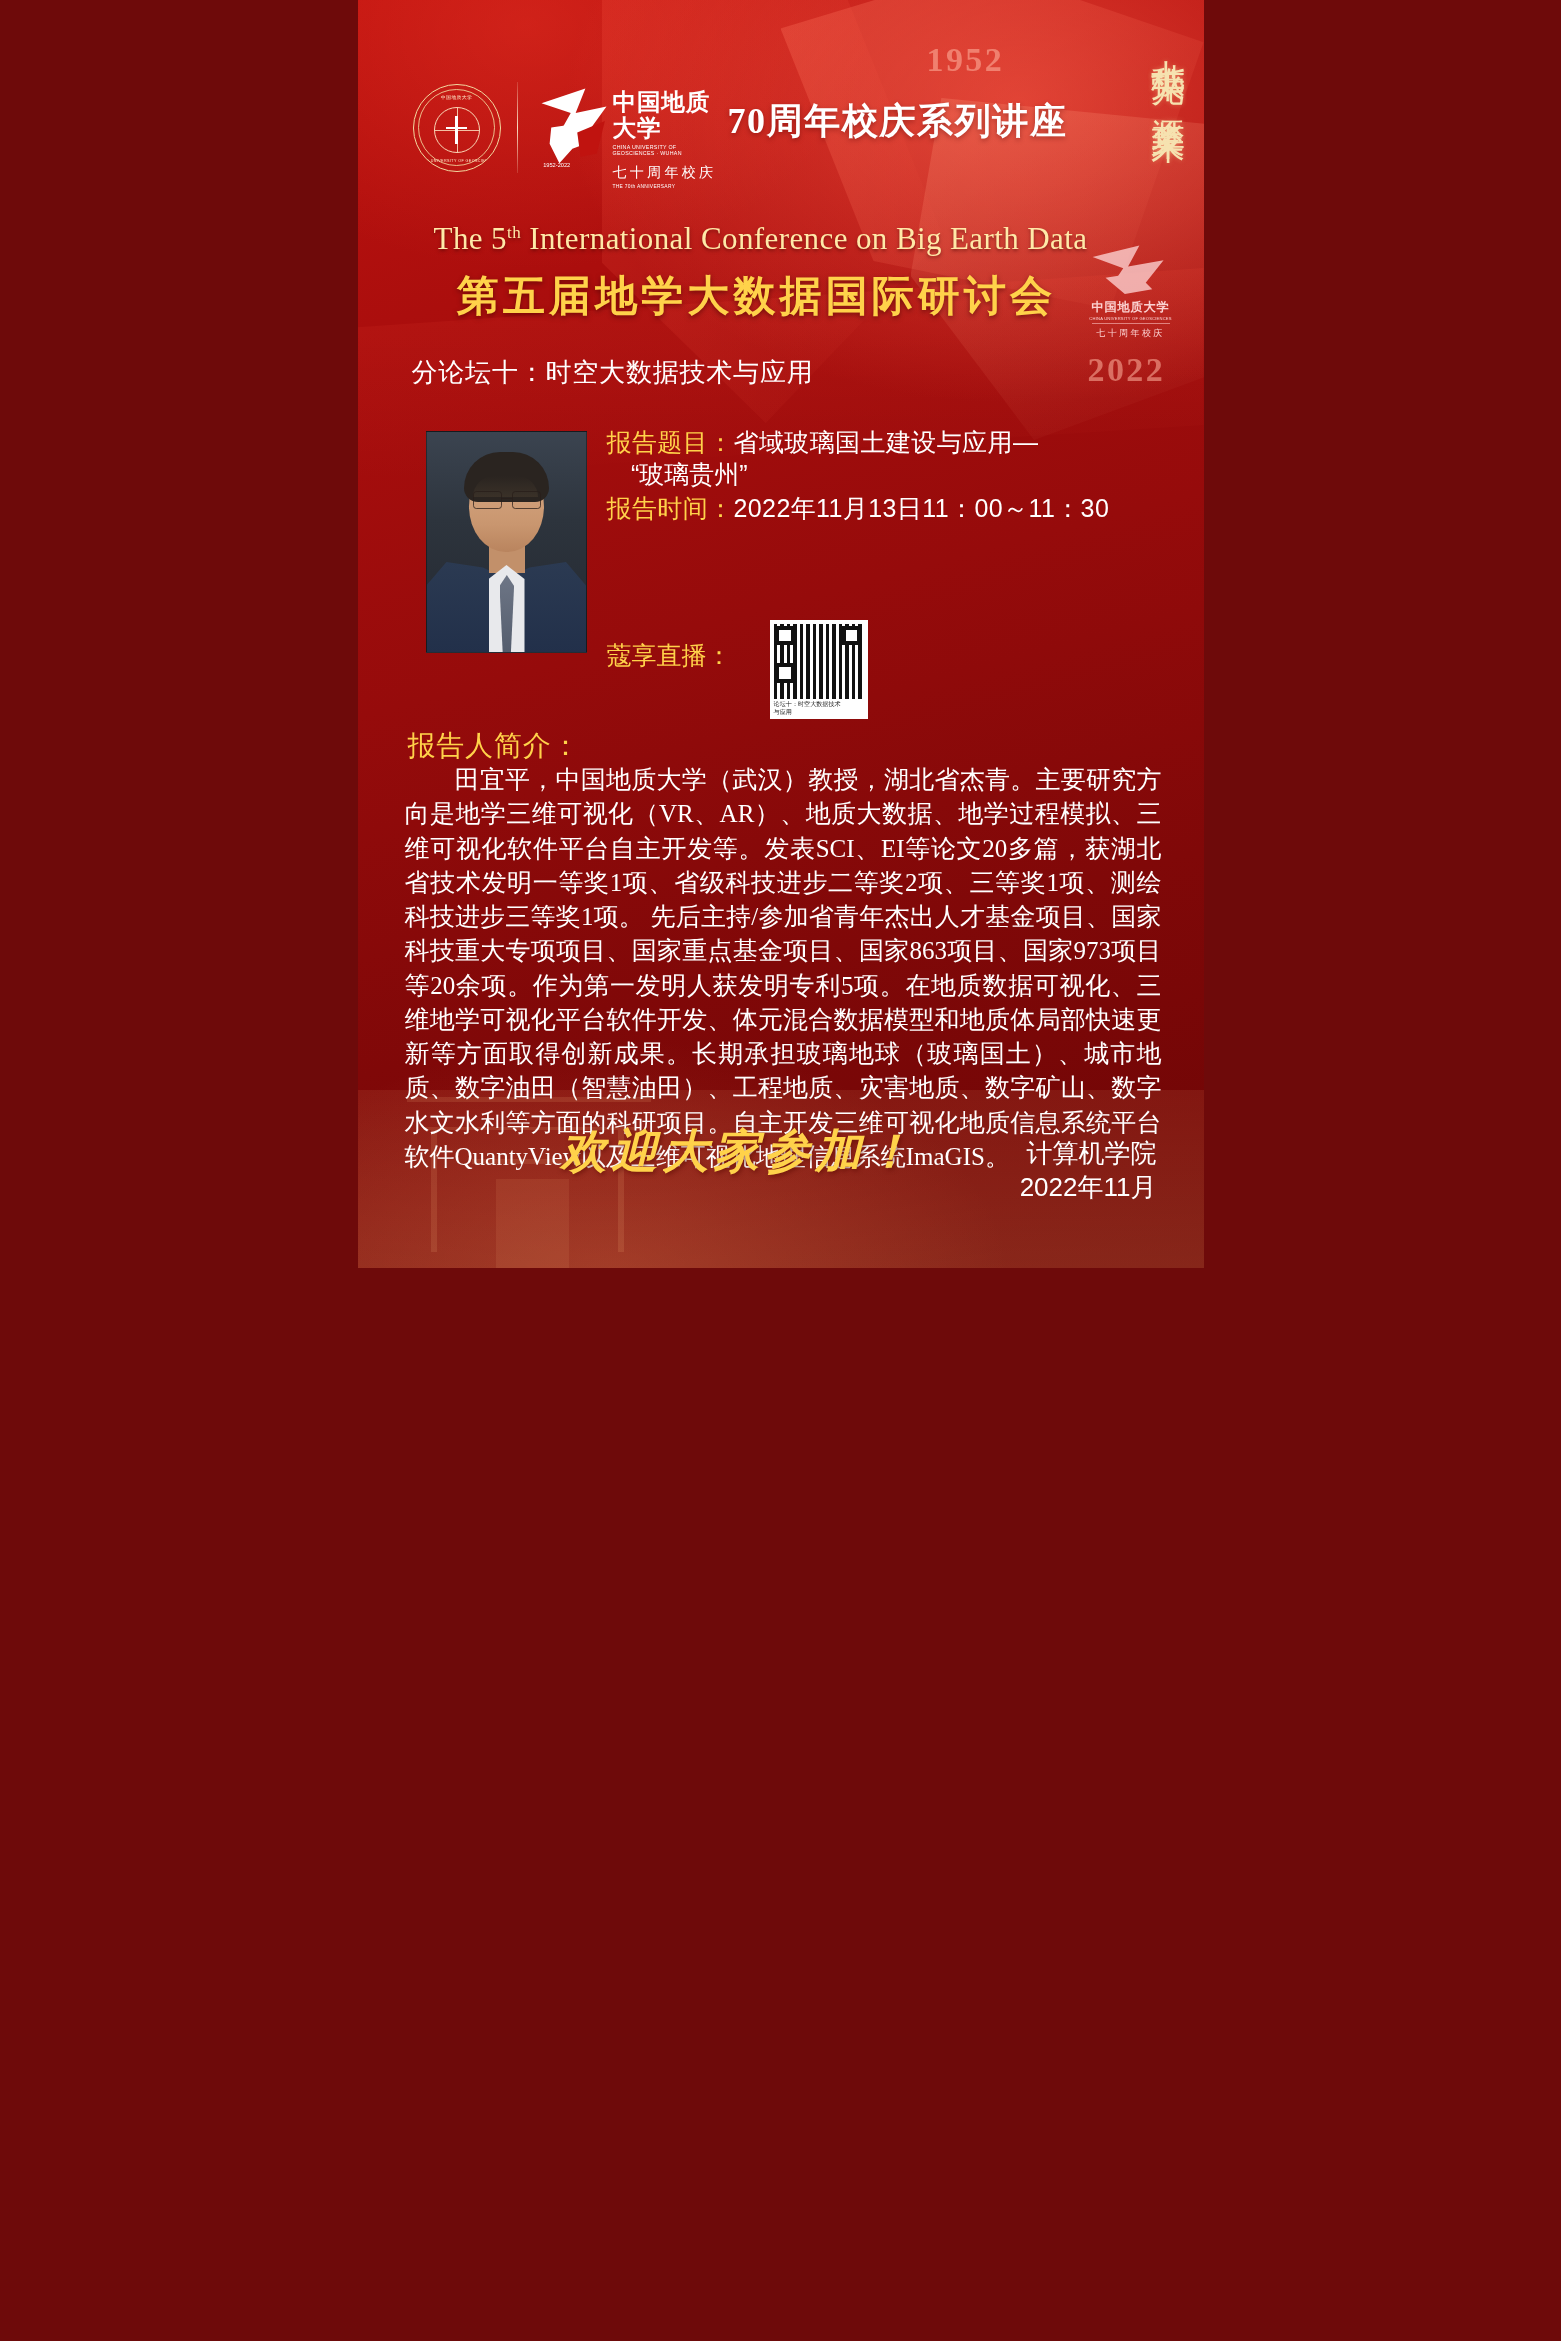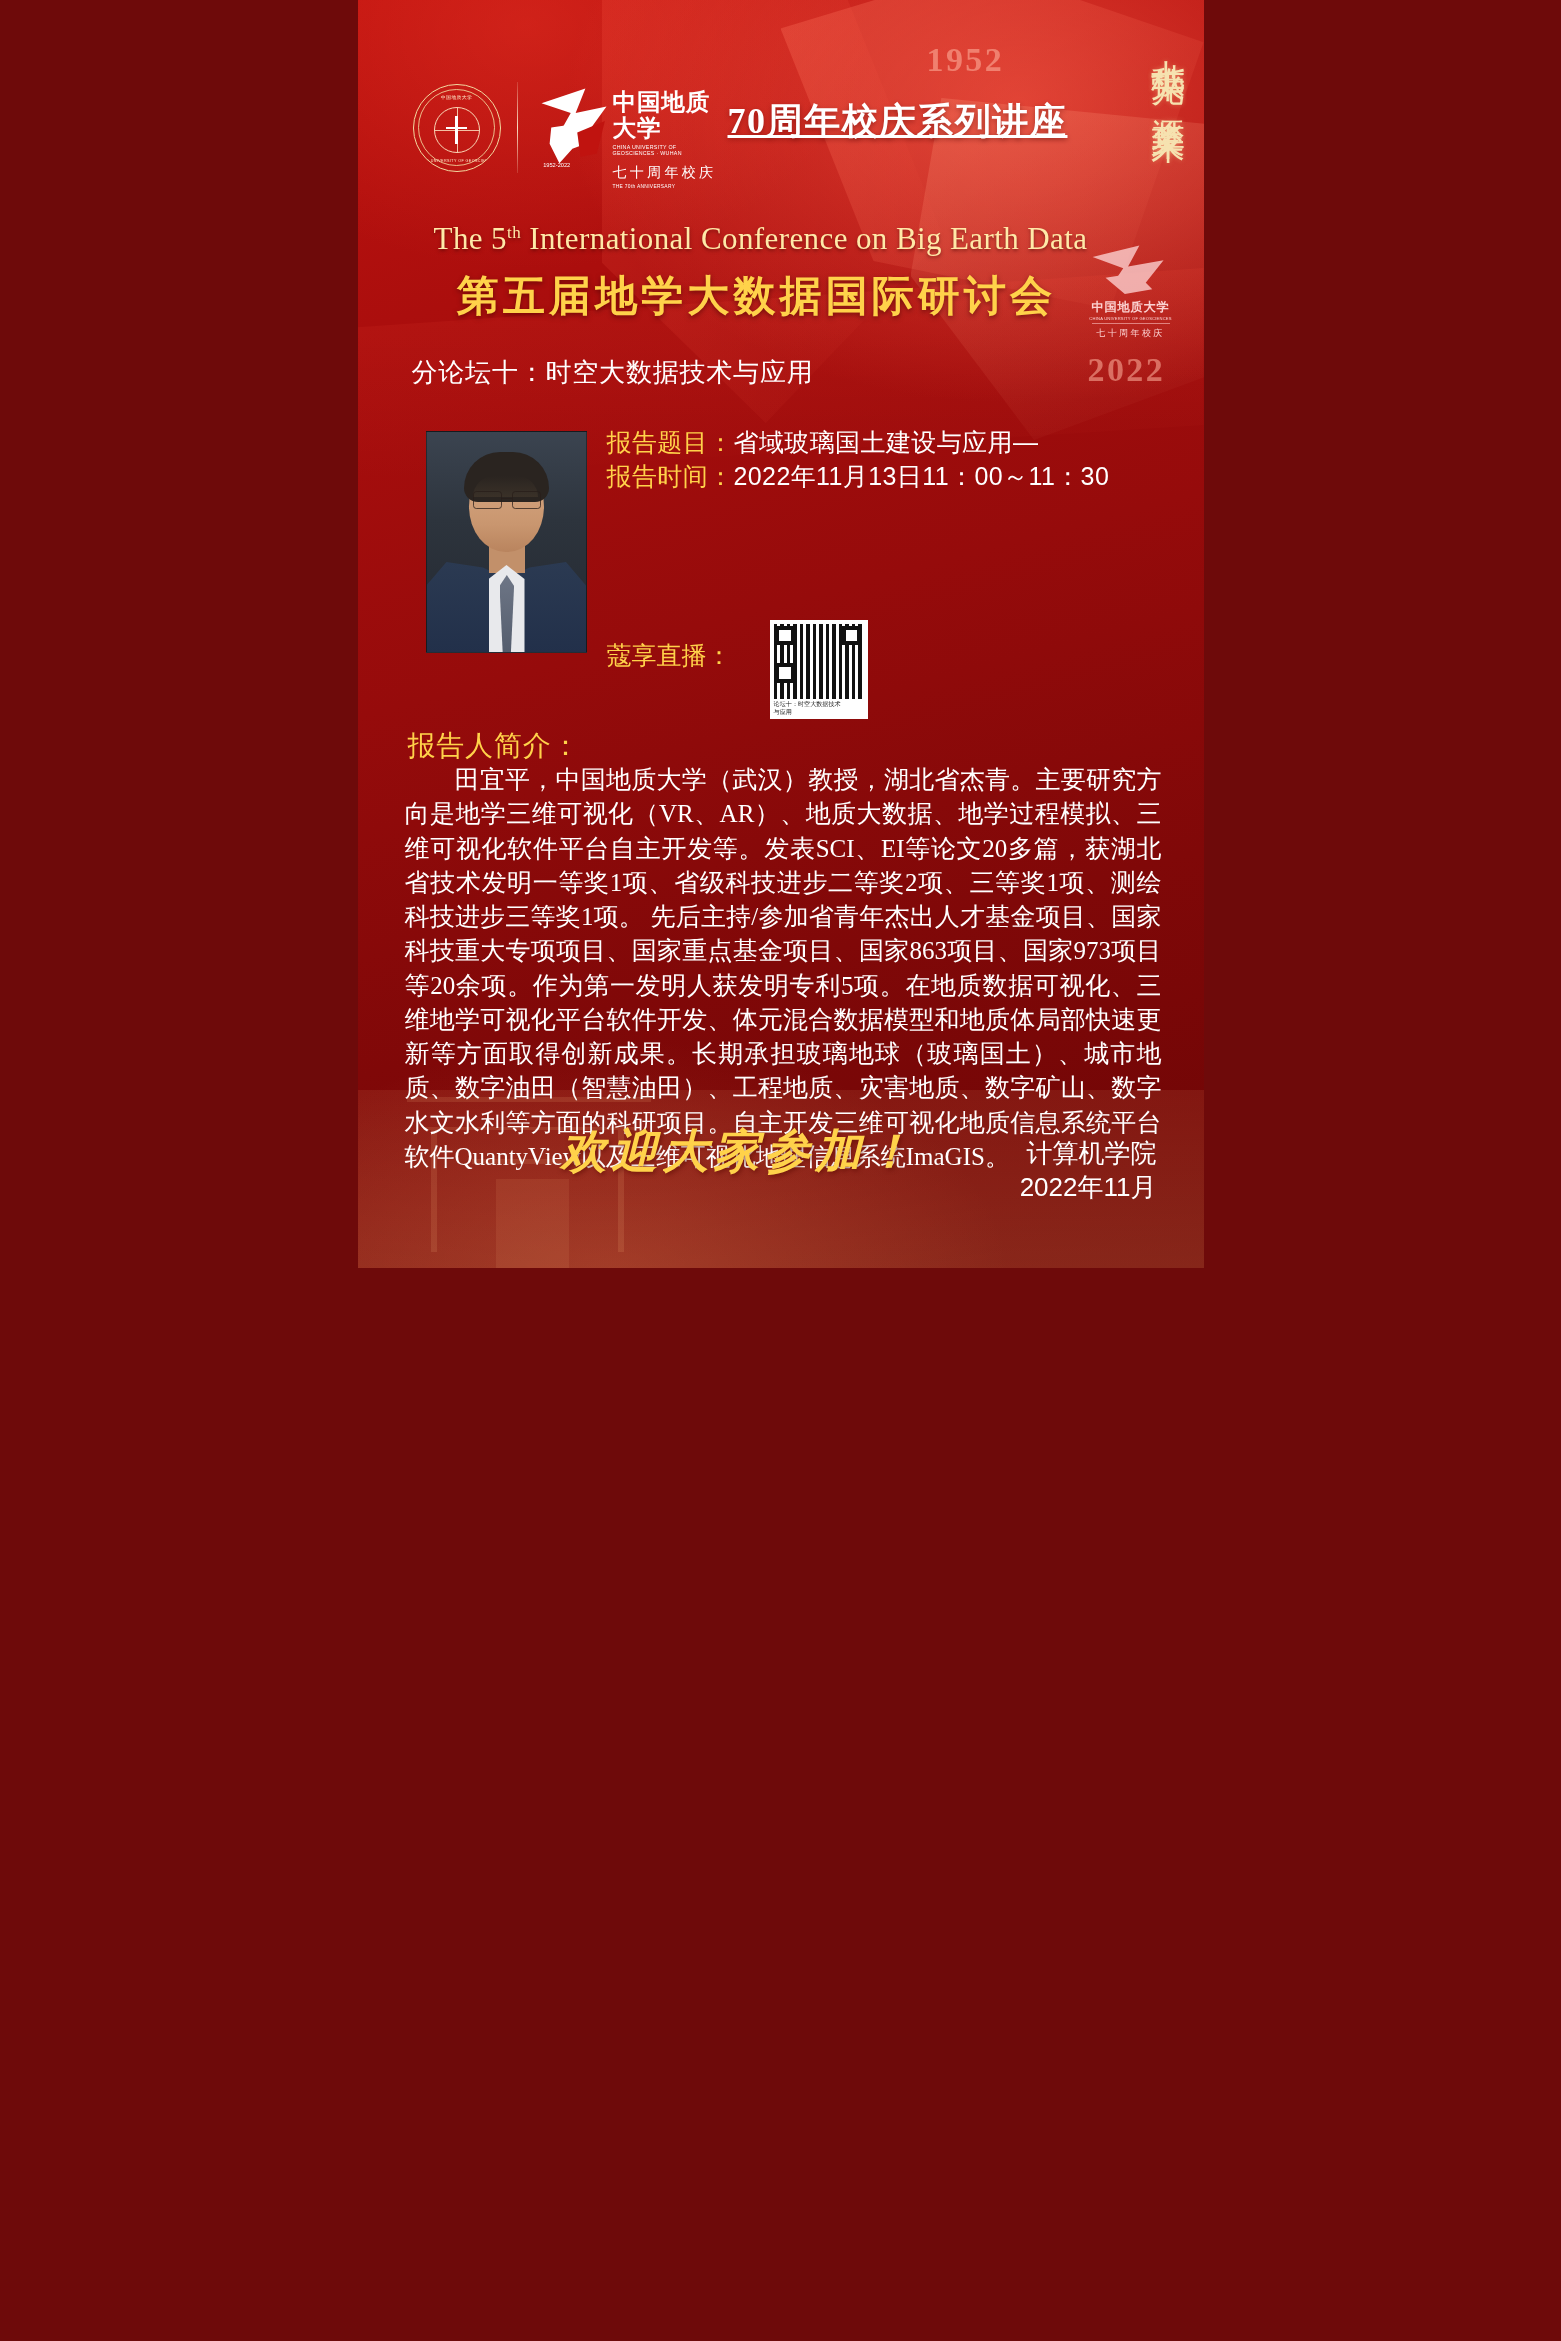--- a/index.html
+++ b/index.html
@@ -124,21 +124,20 @@
     margin-top: 7.3px; font-family: "Liberation Serif", serif;
     font-size: 14px; color: #fff; letter-spacing: 3.3px;
   }
   .cugname .anniv-en { font-size: 4.9px; color: #fff; letter-spacing: 0.3px; margin-top: 2.4px; }
 
   .series-title {
     position: absolute; left: 370px; top: 19.5px;
     font-family: "Liberation Serif", serif; font-weight: bold;
     font-size: 36px; color: #ffffff; letter-spacing: 1.6px;
     text-shadow: 0 1.6px 4.9px rgba(80,0,0,0.4);
-    text-decoration: underline;
   }
 
   .year-1952 {
     position: absolute; left: 569px; top: 41px;
     font-family: "Liberation Serif", serif; font-weight: bold; font-size: 34px;
     color: rgba(255,180,160,0.55); letter-spacing: 2.4px;
   }
   .year-2022 {
     position: absolute; left: 730px; top: 351px;
     font-family: "Liberation Serif", serif; font-weight: bold; font-size: 34px;
@@ -387,20 +386,21 @@
     <div class="glasses">
       <div class="lens l"></div>
       <div class="bridge"></div>
       <div class="lens r"></div>
     </div>
   </div>
 
   <div class="info">
     <div class="row title-row">
       <span class="lbl">报告题目：</span><span class="val">省域玻璃国土建设与应用—</span>
+      <span class="title-line2">“玻璃贵州”</span>
     </div>
     <div class="row">
       <span class="lbl">报告时间：</span><span class="val">2022年11月13日11：00～11：30</span>
     </div>
   </div>
 
   <div class="live-row">
     <span class="lbl">蔻享直播：</span>
   </div>
 

